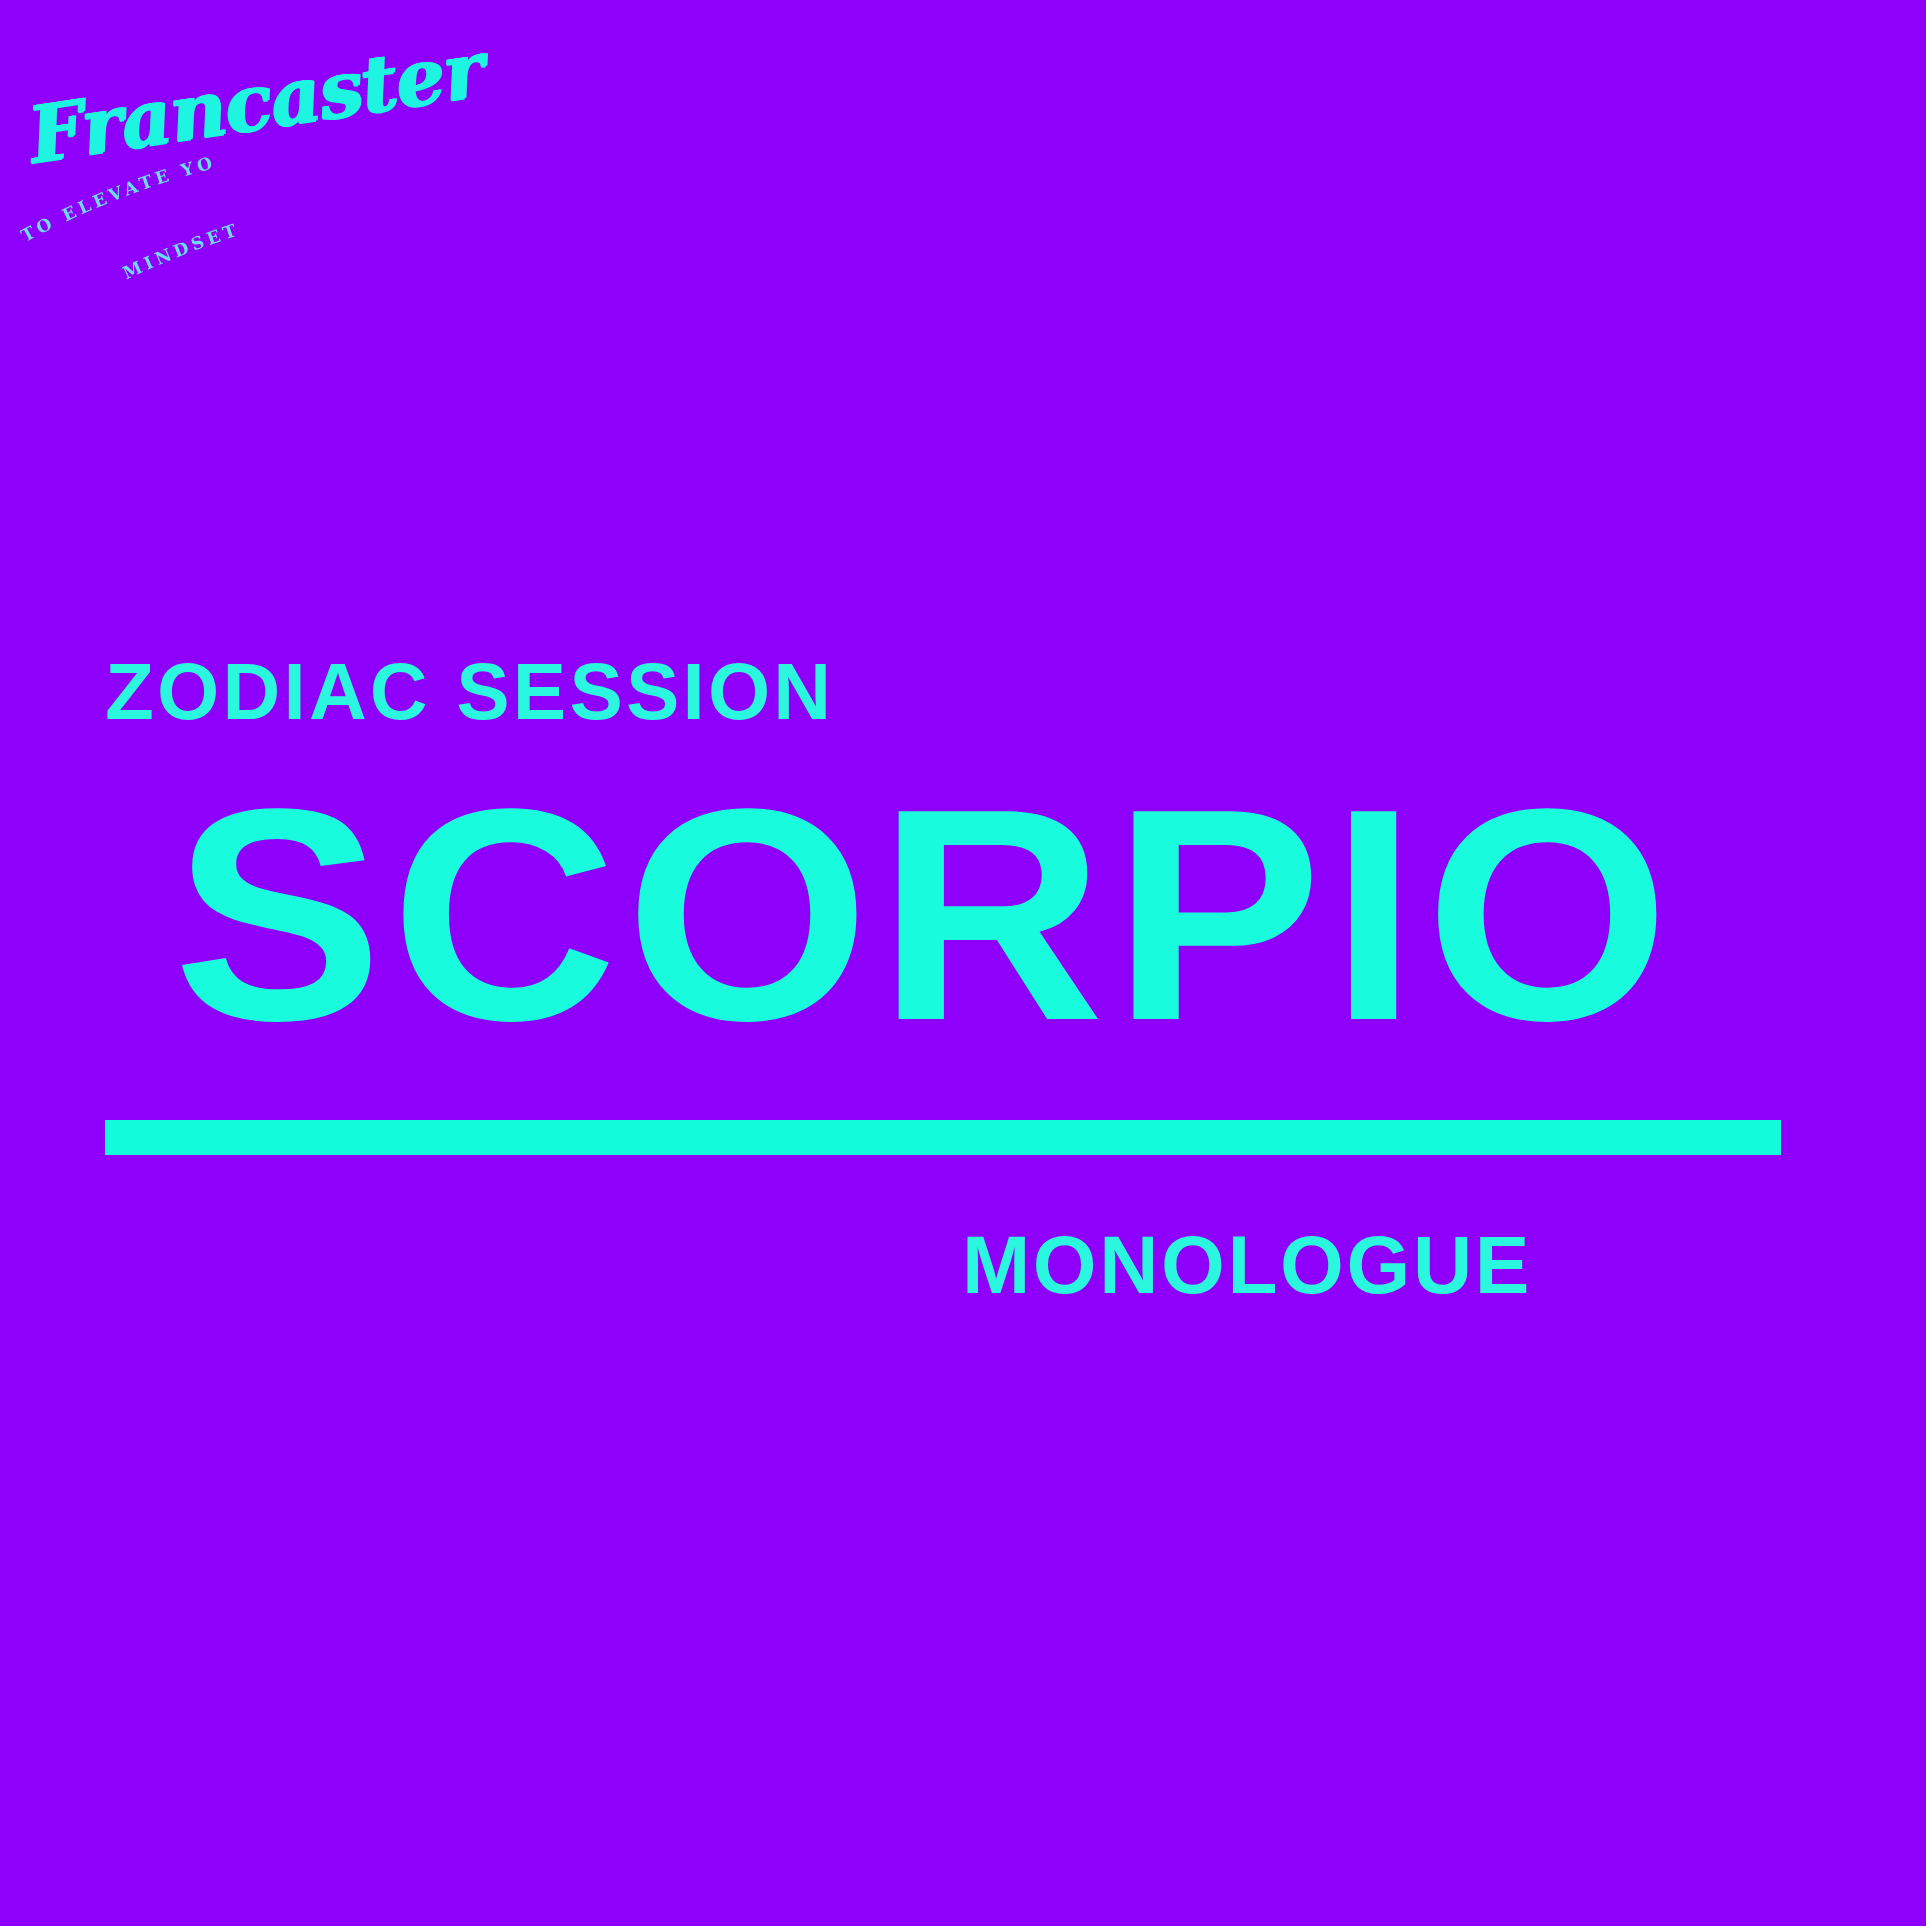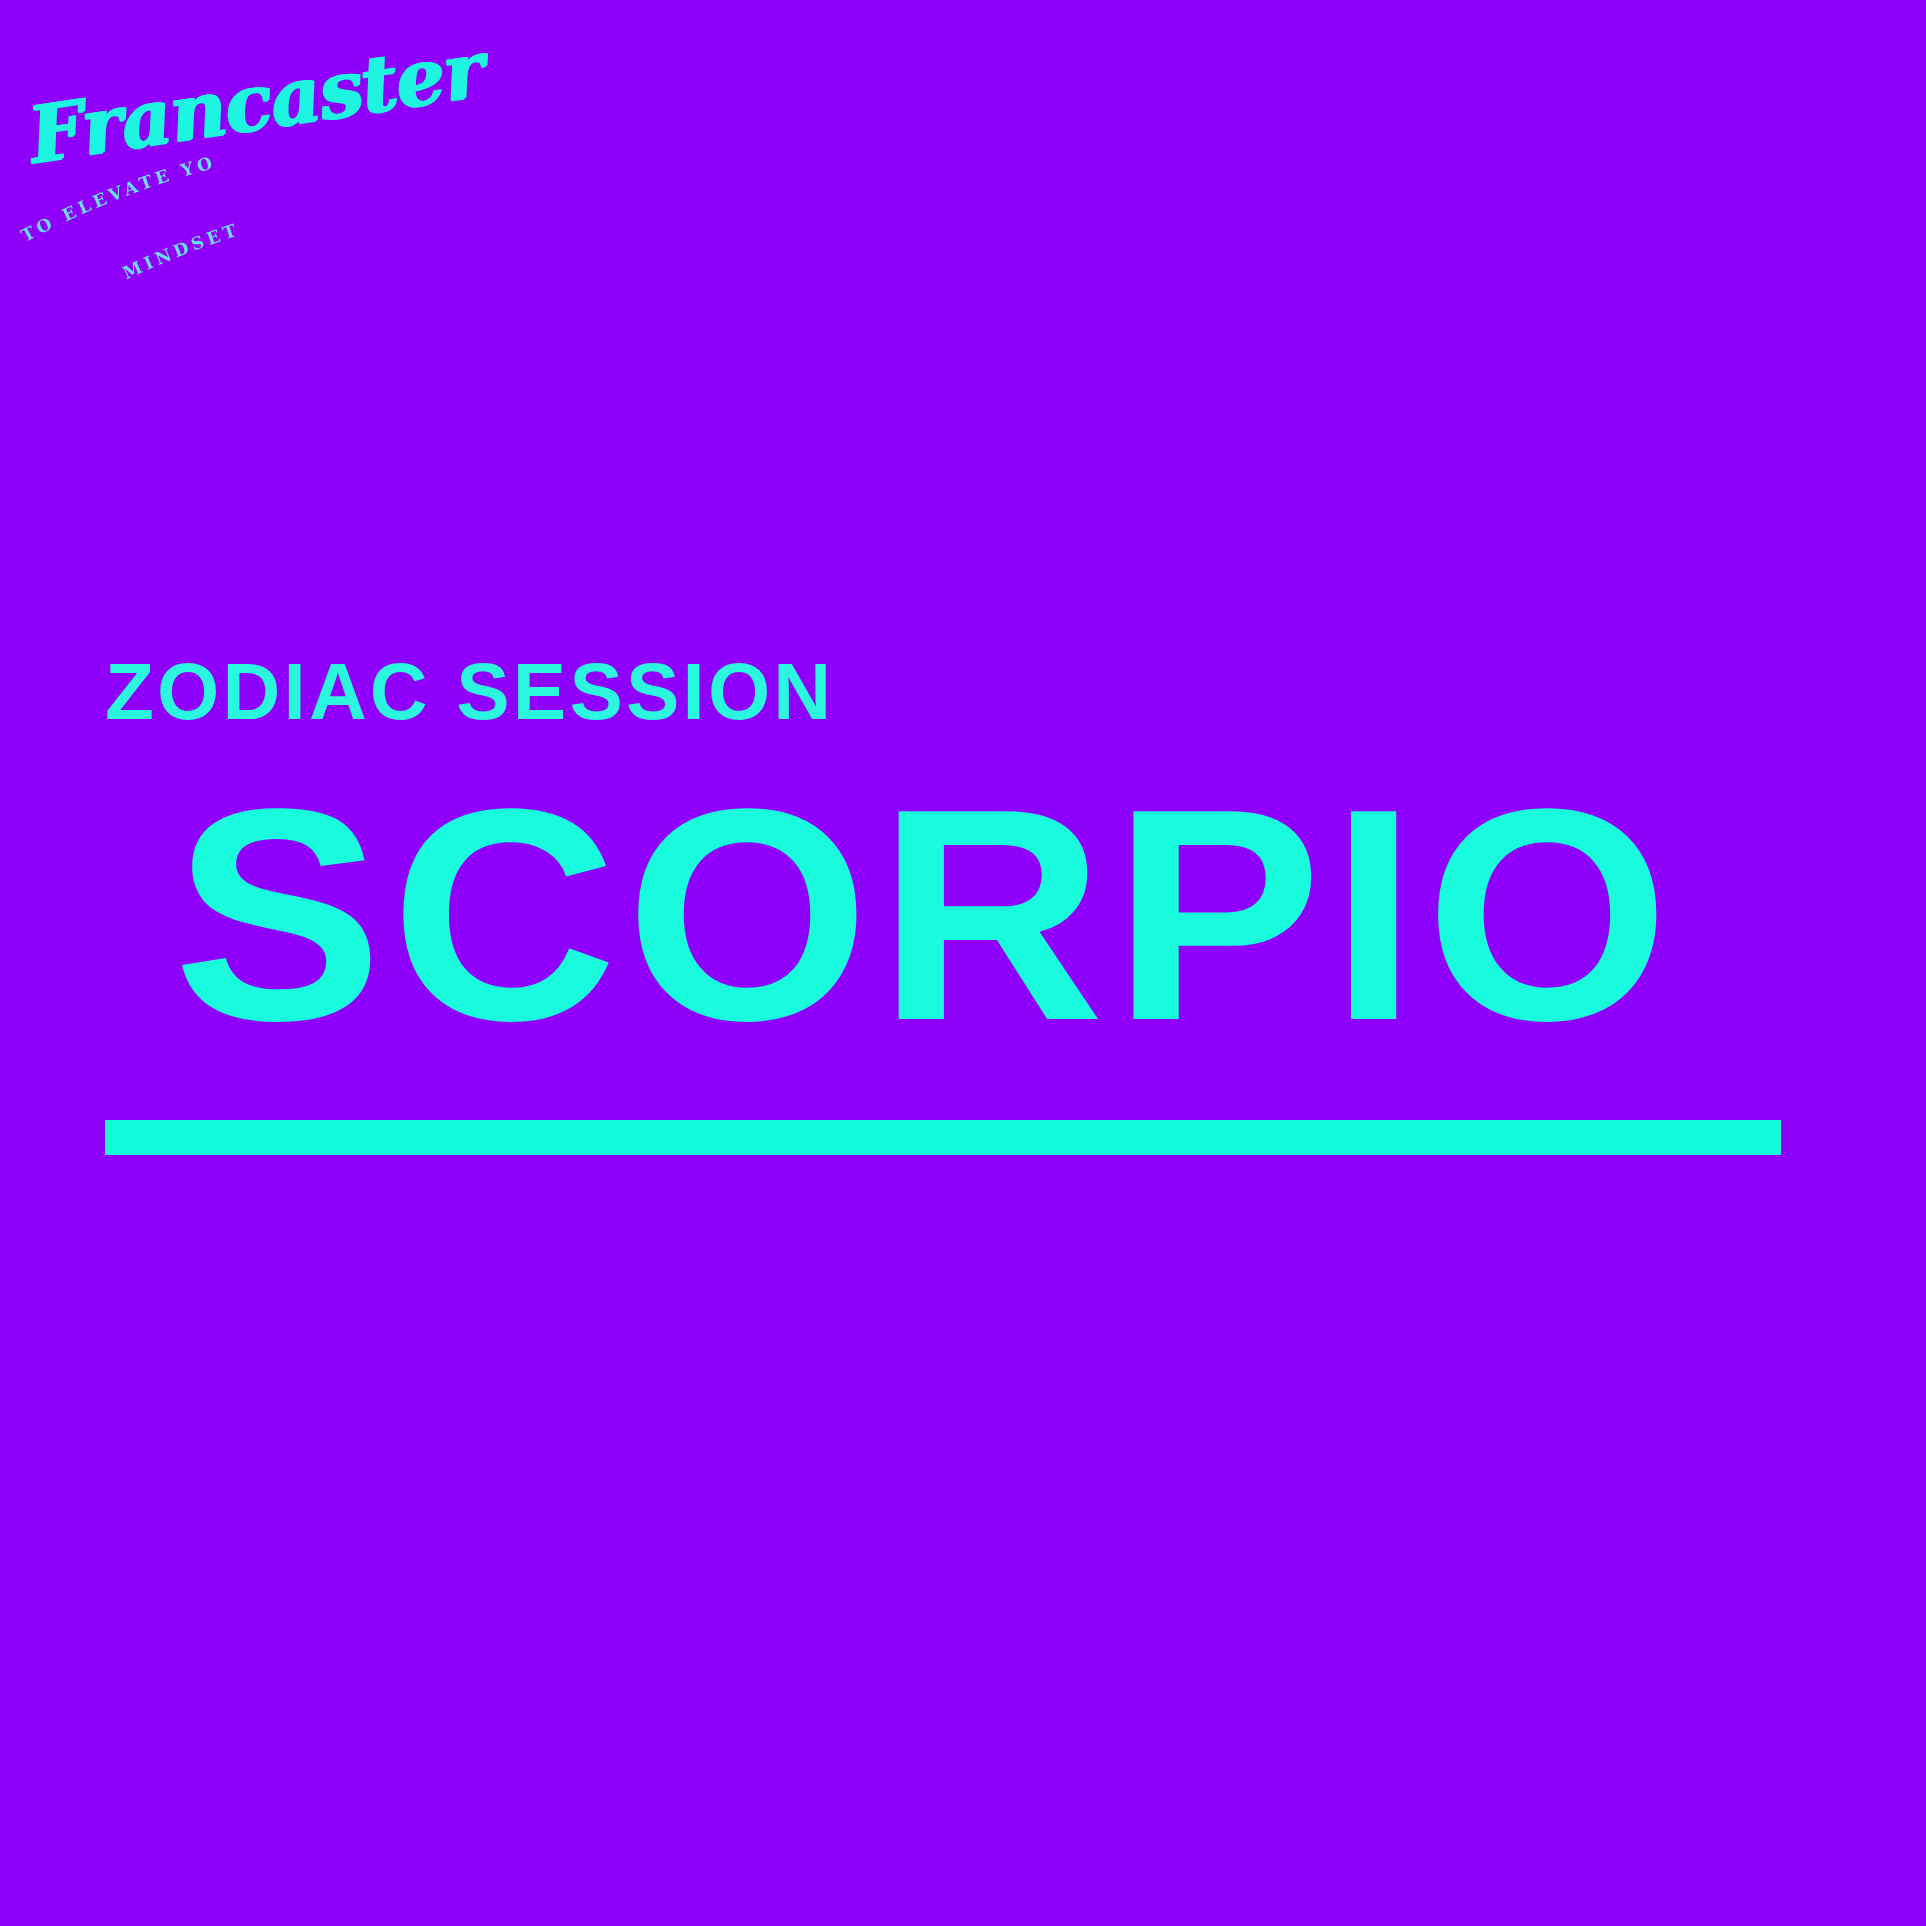--- a/index.html
+++ b/index.html
@@ -164,17 +164,18 @@
   </div>
 
   <div id="main-block">
 
     <div id="eyebrow-line">ZODIAC SESSION</div>
 
     <div id="zodiac-title">SCORPIO</div>
 
     <div id="rule-bar"></div>
 
+    <div id="subtitle-line">MONOLOGUE</div>
 
   </div>
 
 </div>
 
 
 </body></html>

